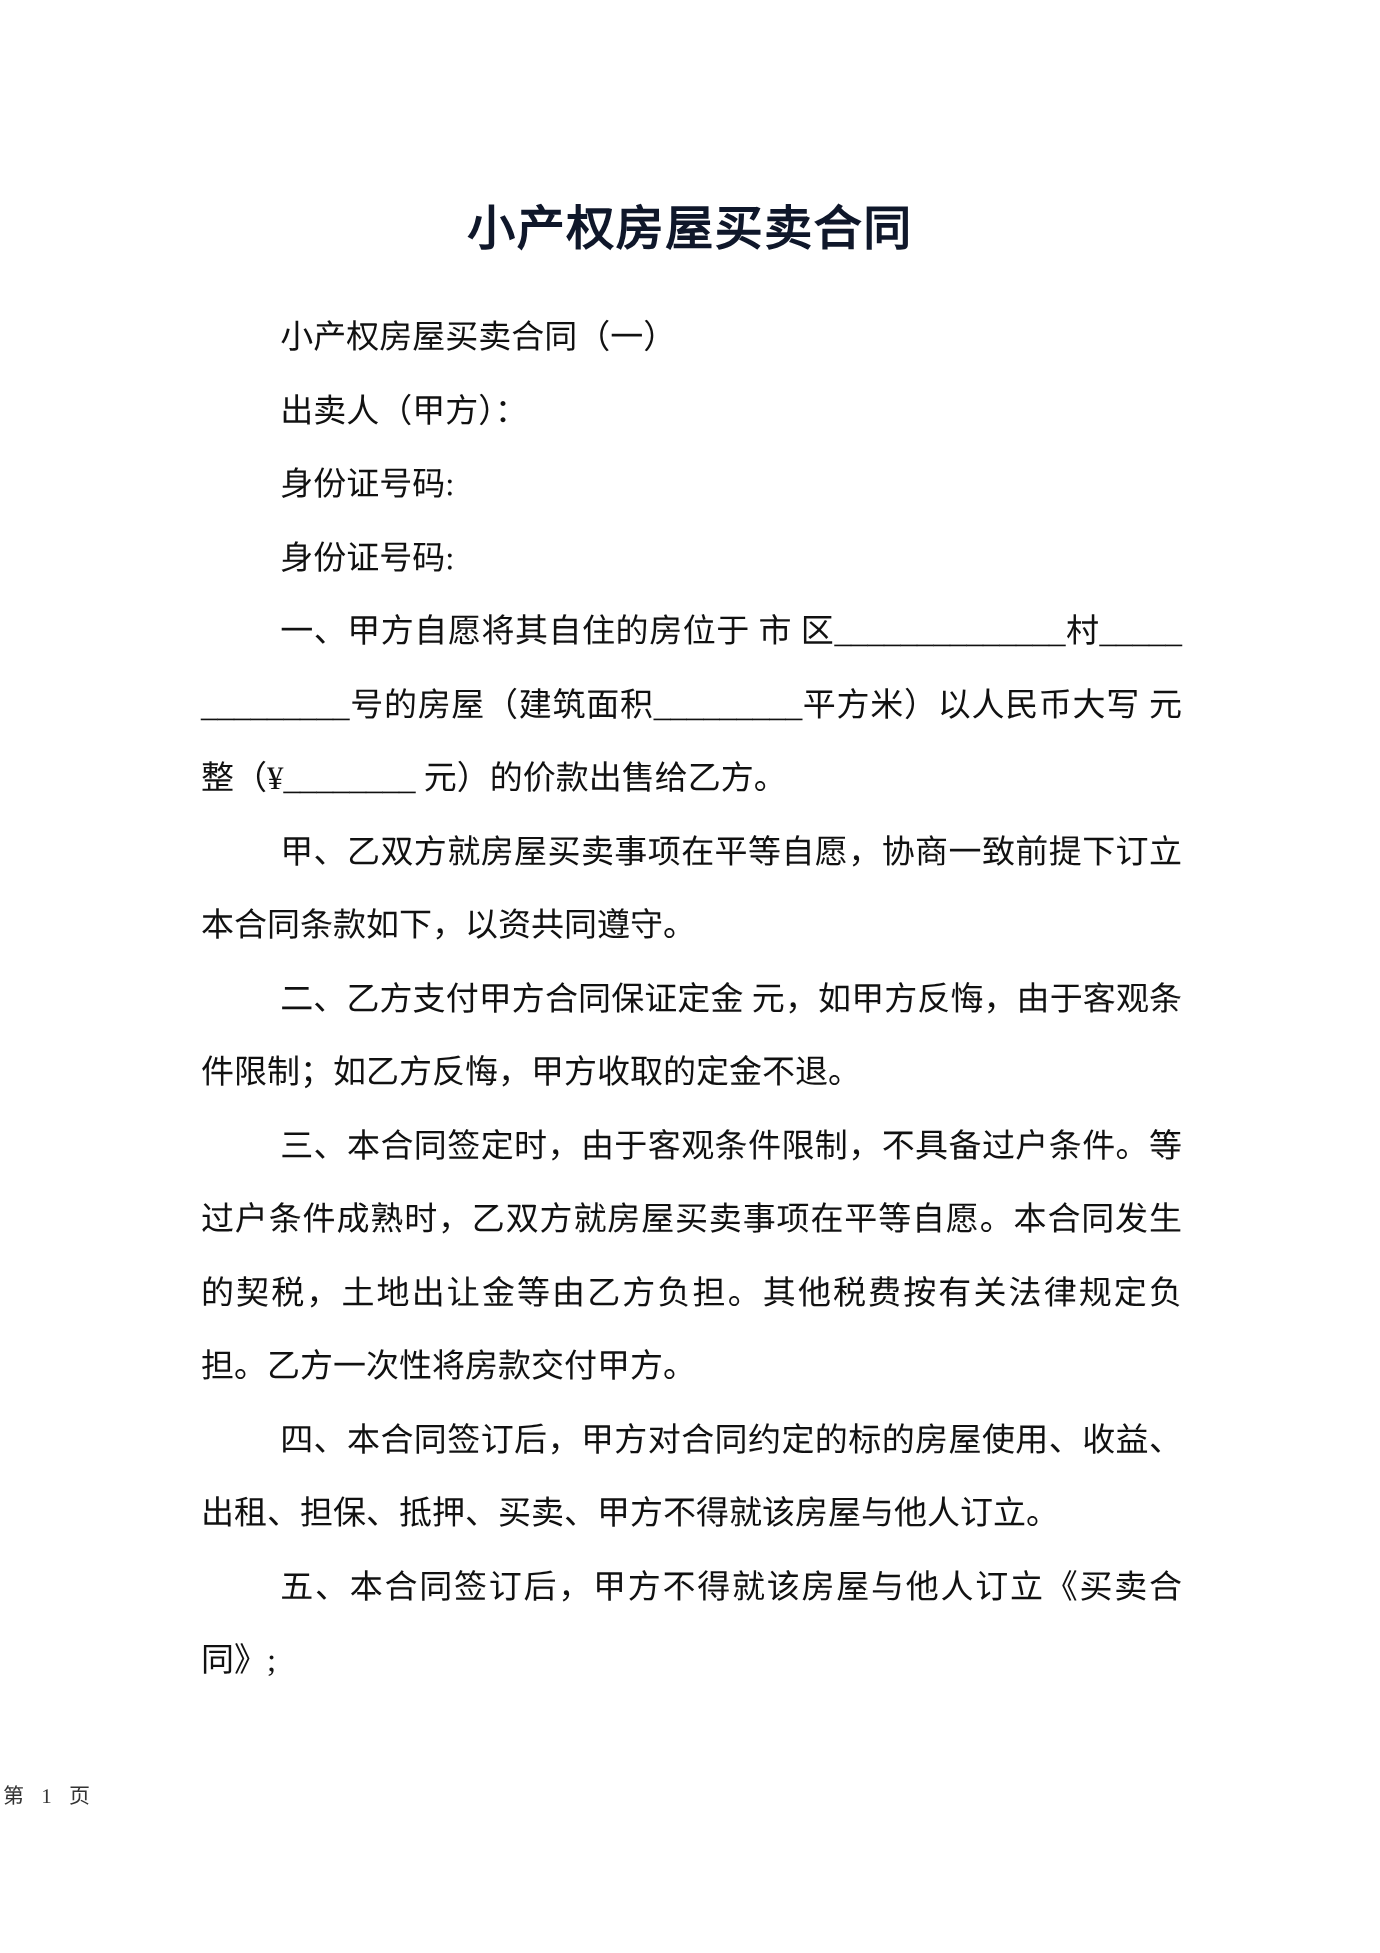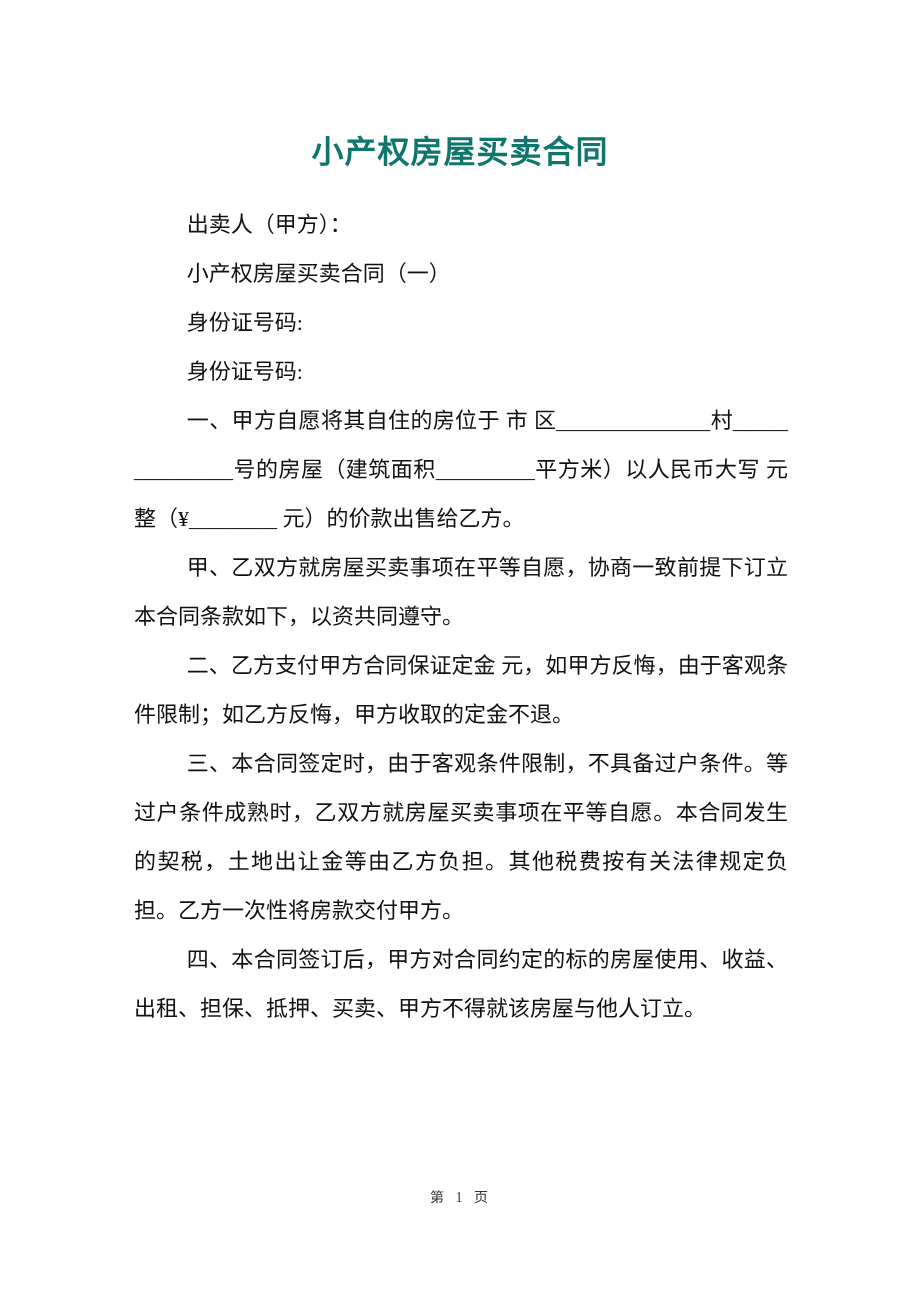--- a/index.html
+++ b/index.html
@@ -22,64 +22,65 @@
     box-sizing: border-box;
   }
   .doc-title {
     padding-top: 130px;
     margin: 0 60px;
     text-align: center;
     font-family: "Liberation Sans", "DejaVu Sans", sans-serif;
     font-weight: bold;
     font-size: 32px;
     line-height: 44px;
-    color: #0f766e;
+    color: #0f172a;
     letter-spacing: 1px;
   }
   .doc-body {
     margin: 26px 132px 0 134px;
     font-size: 22px;
     line-height: 49px;
     text-align: justify;
     word-break: break-all;
   }
   .doc-body p {
     margin: 0;
     padding: 0;
     text-indent: 2.4em;
   }
   .doc-footer {
     position: absolute;
     left: 0;
     top: 1186px;
     width: 920px;
-    text-align: center;
+    text-align: left;
     font-size: 14px;
     color: #333333;
     letter-spacing: 2px;
   }
   .doc-footer span { padding: 0 2px; }
 </style>
 </head>
 <body>
 
 <div class="page">
 
   <h1 class="doc-title">小产权房屋买卖合同</h1>
 
   <div class="doc-body">
+      <p>小产权房屋买卖合同（一）</p>
       <p>出卖人（甲方）：</p>
-      <p>小产权房屋买卖合同（一）</p>
       <p>身份证号码:</p>
       <p>身份证号码:</p>
       <p>一、甲方自愿将其自住的房位于 市 区______________村______________号的房屋（建筑面积_________平方米）以人民币大写 元整（¥________  元）的价款出售给乙方。</p>
       <p>甲、乙双方就房屋买卖事项在平等自愿，协商一致前提下订立本合同条款如下，以资共同遵守。</p>
       <p>二、乙方支付甲方合同保证定金 元，如甲方反悔，由于客观条件限制；如乙方反悔，甲方收取的定金不退。</p>
       <p>三、本合同签定时，由于客观条件限制，不具备过户条件。等过户条件成熟时，乙双方就房屋买卖事项在平等自愿。本合同发生的契税，土地出让金等由乙方负担。其他税费按有关法律规定负担。乙方一次性将房款交付甲方。</p>
       <p>四、本合同签订后，甲方对合同约定的标的房屋使用、收益、出租、担保、抵押、买卖、甲方不得就该房屋与他人订立。</p>
+      <p>五、本合同签订后，甲方不得就该房屋与他人订立《买卖合同》;</p>
     </div>
 
   <div class="doc-footer">
     <span>第</span>
     <span>1</span>
     <span>页</span>
   </div>
 
 </div>
 

